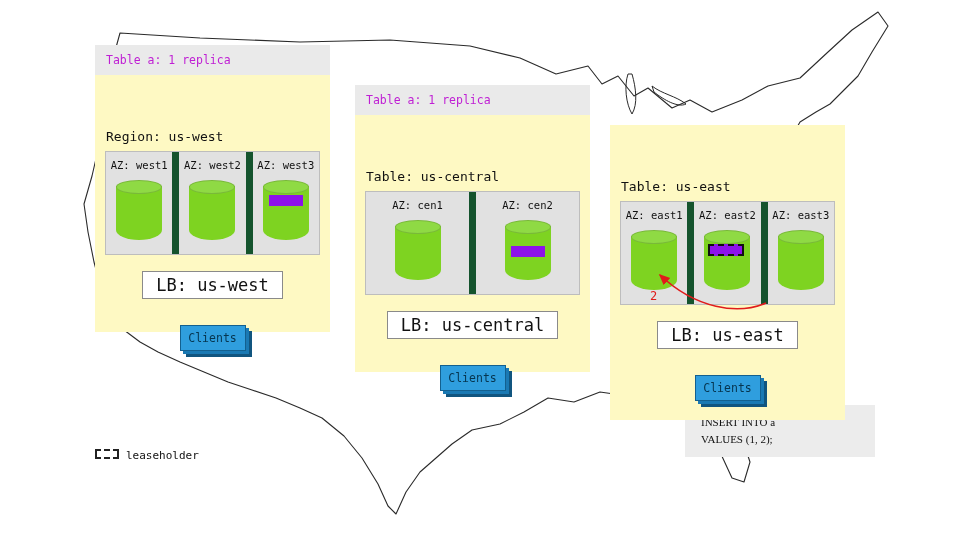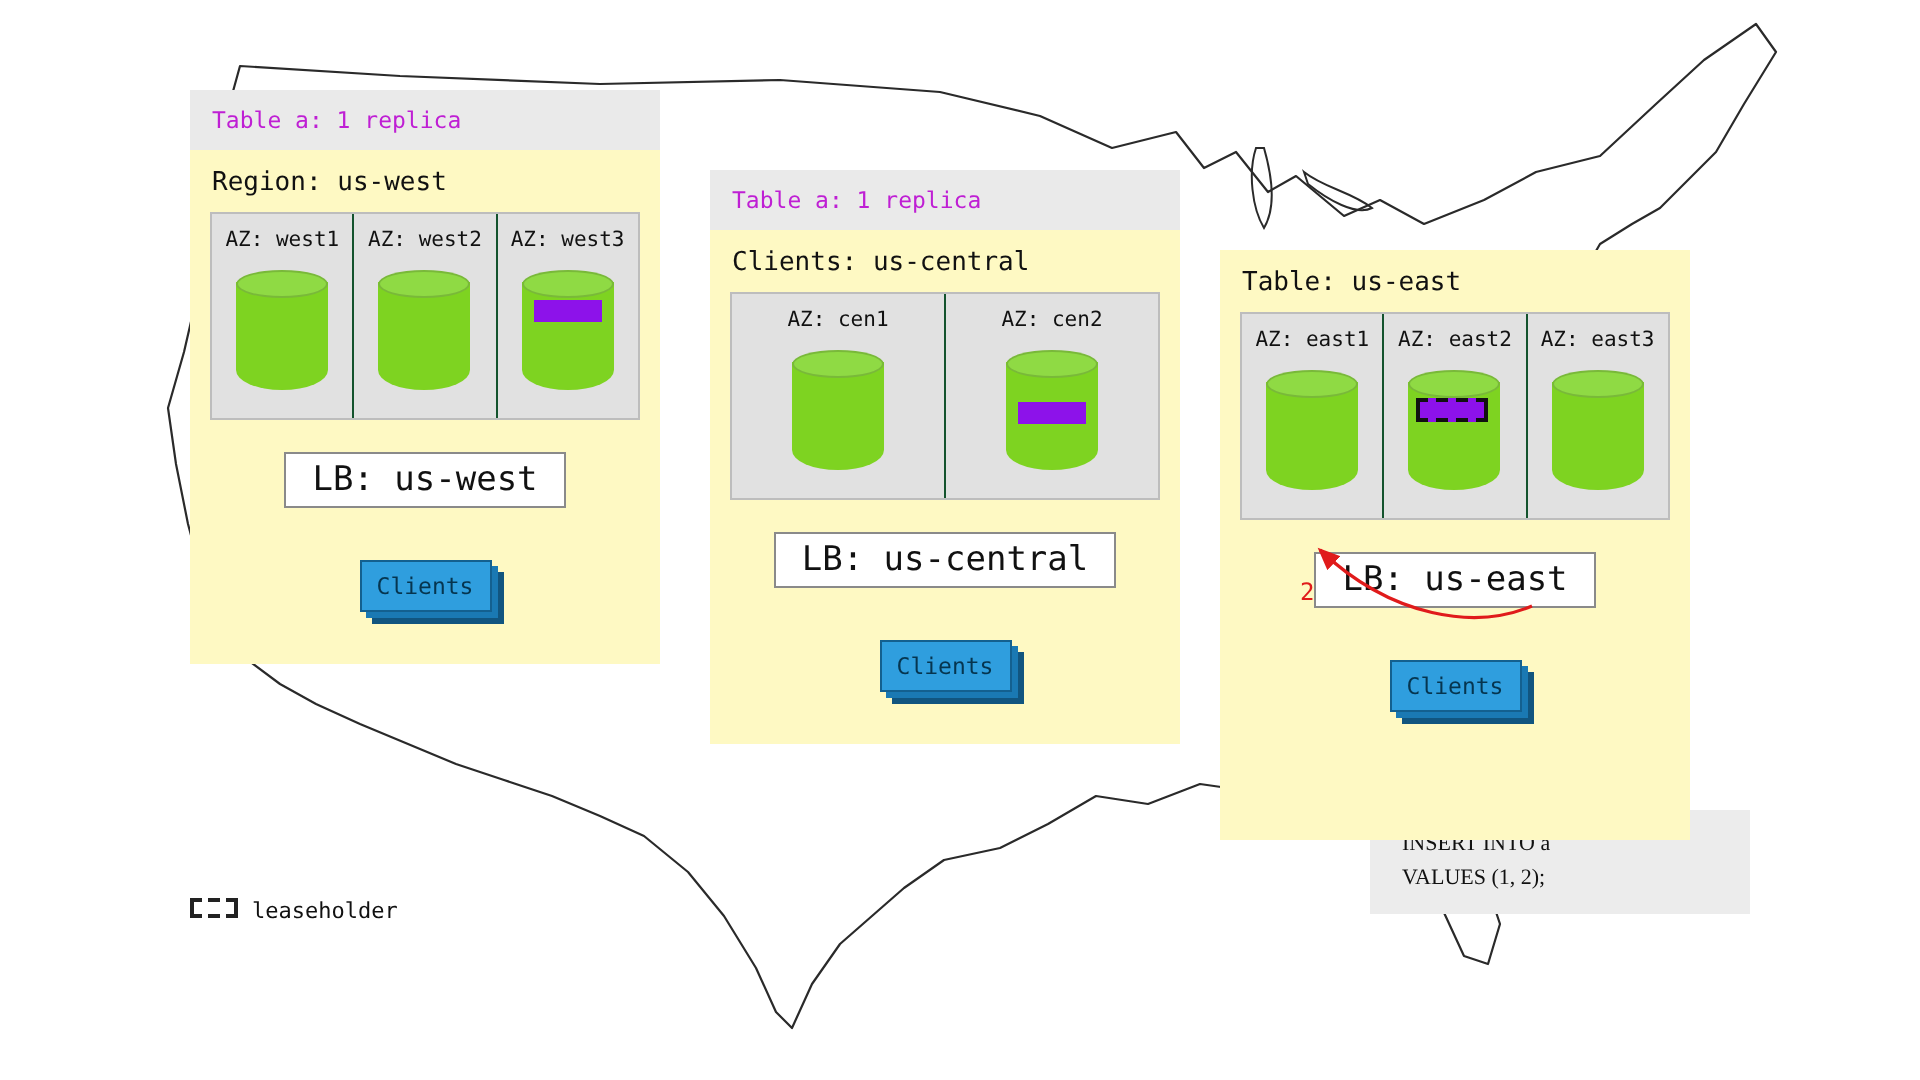--- a/index.html
+++ b/index.html
@@ -8,23 +8,23 @@
   
   #map-svg{position:absolute;left:0;top:0;z-index:0;}
   
   .region-card{position:absolute;background:#fef9c3;z-index:2;}
   .card-west{left:95px;top:45px;width:235px;height:287px;}
   .card-central{left:355px;top:85px;width:235px;height:287px;}
   .card-east{left:610px;top:125px;width:235px;height:295px;}
   .card-header{height:30px;line-height:30px;padding:0 11px;background:#eaeaea;
                color:#bf1fd4;font-size:11.5px;white-space:nowrap;overflow:hidden;}
   .card-east .card-header{font-size:10.3px;}
-  .region-title{padding:9px 11px 7px;font-size:13px;color:#111;}
+  .region-title{padding:9px 11px 7px;font-size:13px;color:#111;margin-top:45px;}
   .az-panel{margin:0 10px;display:flex;background:#e1e1e1;border:1px solid #bdbdbd;}
-  .az-cell{flex:1 1 0;border-right:1px solid #14532d;text-align:center;padding:7px 0 14px;}
+  .az-cell{flex:1 1 0;border-right:7px solid #14532d;text-align:center;padding:7px 0 14px;}
   .az-cell:last-child{border-right:none;}
   .az-label{display:block;font-size:10.5px;margin-bottom:9px;white-space:nowrap;}
   
   .cylinder{position:relative;width:46px;height:60px;margin:0 auto;}
   .cyl-body{position:absolute;left:0;top:6px;width:46px;height:54px;background:#7ed321;
             border-radius:0 0 50% 50% / 0 0 10px 10px;}
   .cyl-top{position:absolute;left:0;top:0;width:44px;height:12px;background:#8fda44;
            border:1px solid rgba(0,0,0,0.15);border-radius:50%;}
   .replica{position:absolute;left:6px;top:15px;width:34px;height:11px;background:#8d12ea;z-index:2;}
   .replica-mid{top:26px;}
@@ -96,21 +96,21 @@
           <div class="replica"></div>
         </div>
       </div>
     </div>
     <div class="lb-box">LB: us-west</div>
     <div class="clients">Clients</div>
   </div>
 
   <div class="region-card card-central">
     <div class="card-header">Table a: 1 replica</div>
-    <div class="region-title">Clients: us-central</div>
+    <div class="region-title">Table: us-central</div>
     <div class="az-panel">
       <div class="az-cell">
         <span class="az-label">AZ: cen1</span>
         <div class="cylinder">
           <div class="cyl-body"></div>
           <div class="cyl-top"></div>
         </div>
       </div>
       <div class="az-cell">
         <span class="az-label">AZ: cen2</span>

